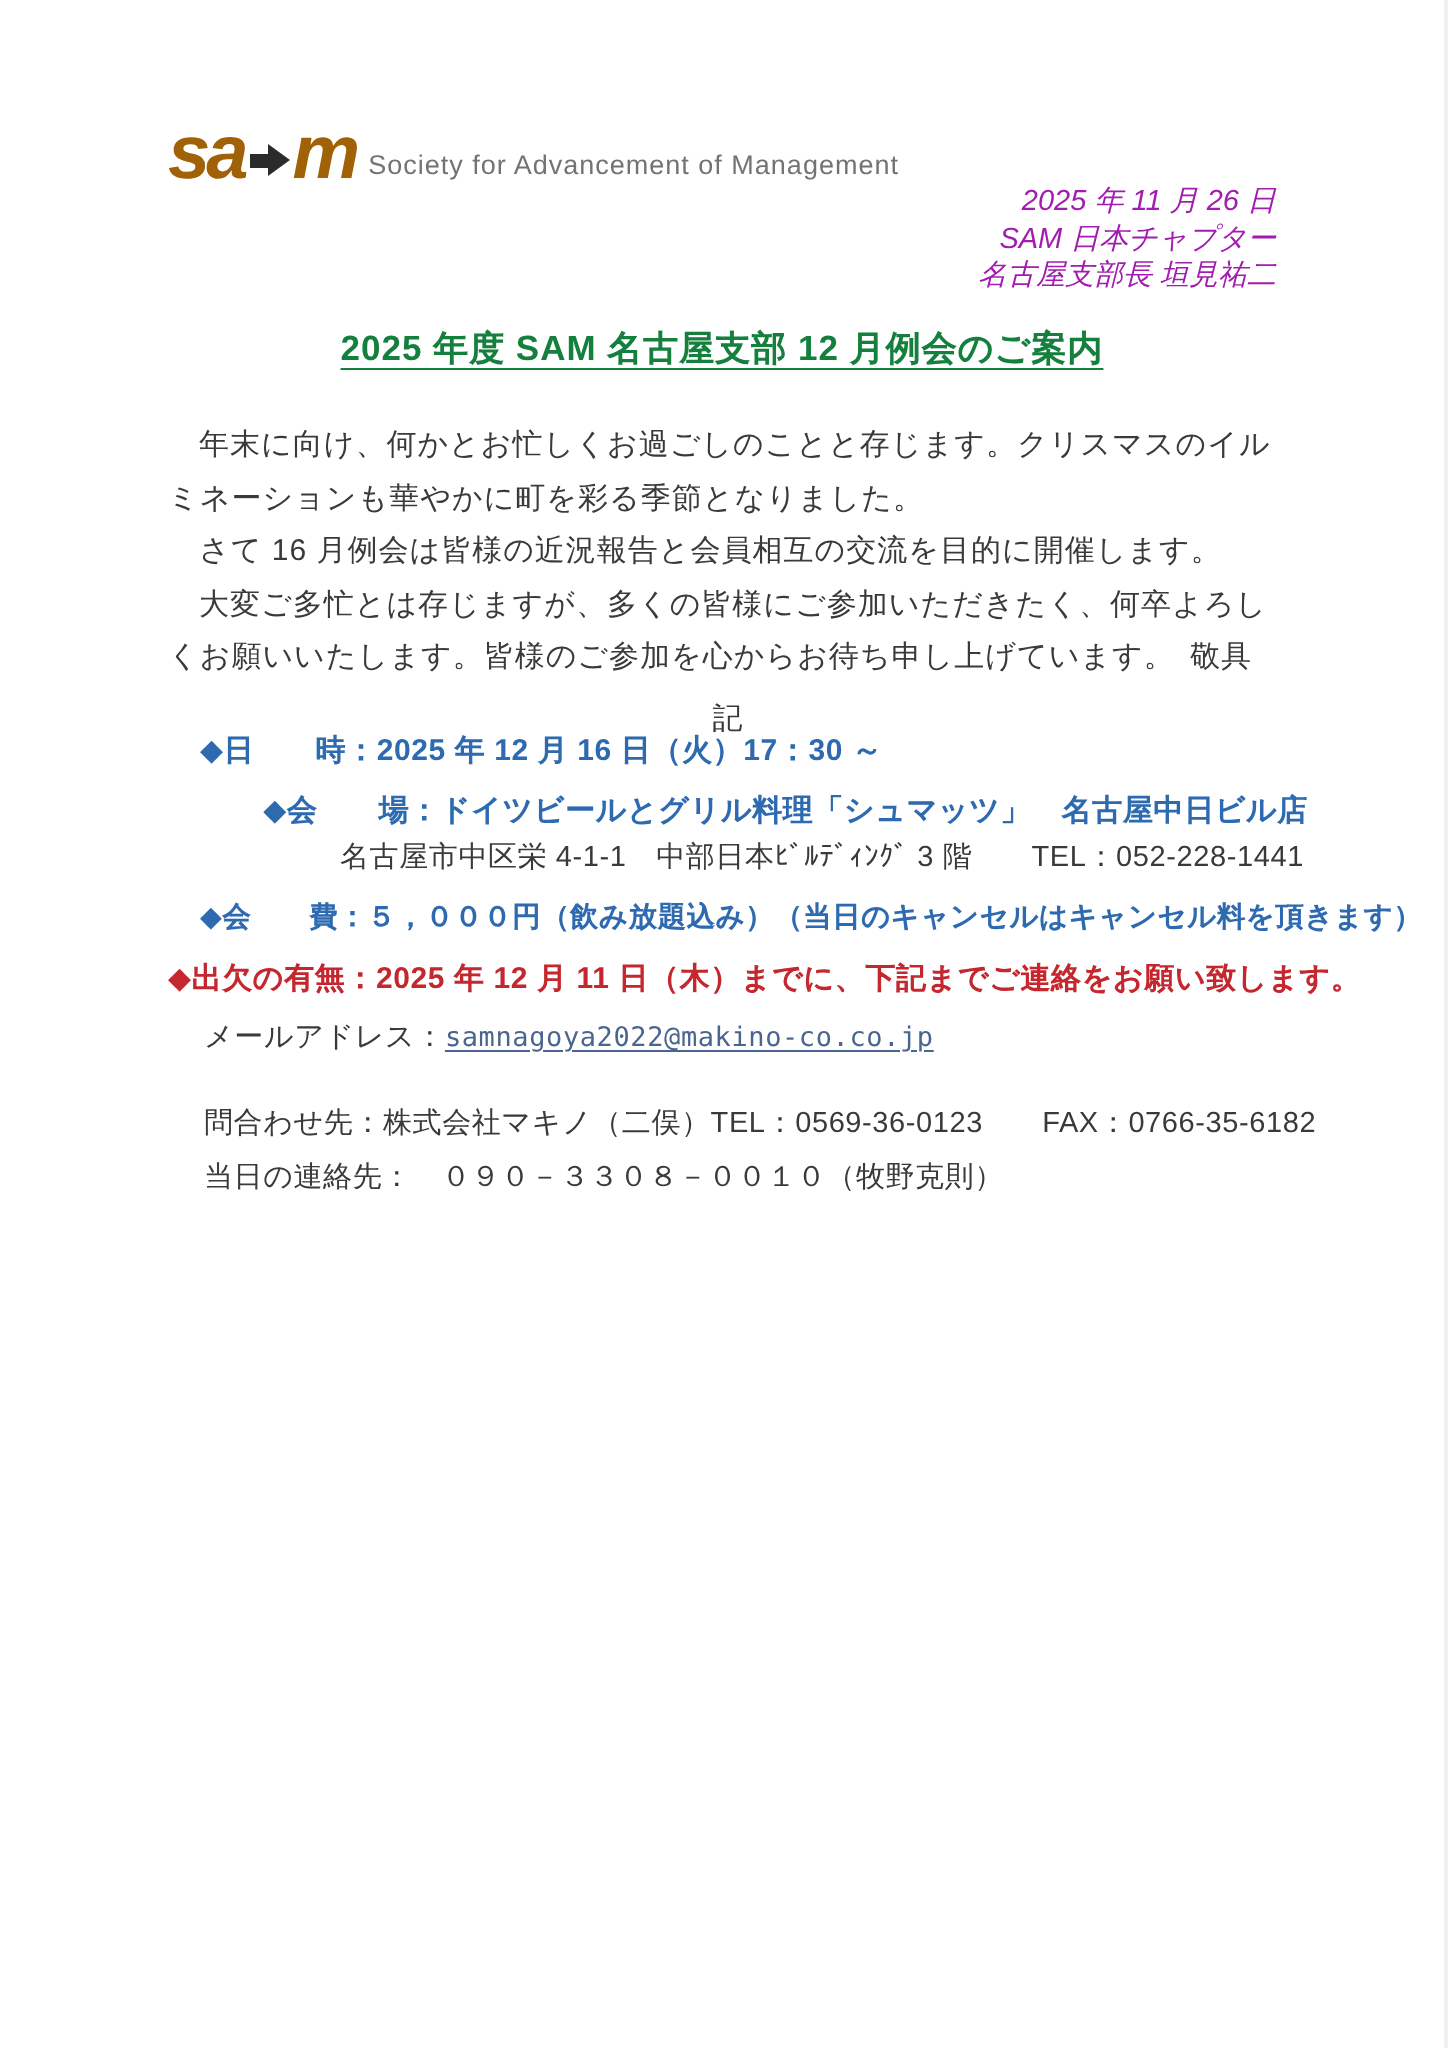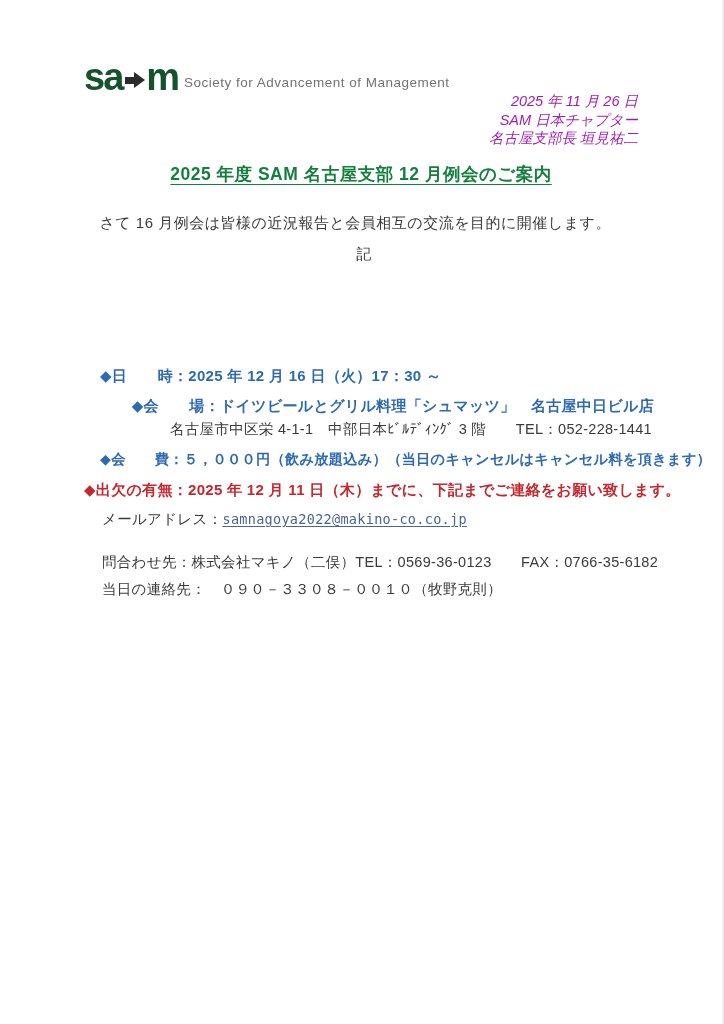--- a/index.html
+++ b/index.html
@@ -22,23 +22,24 @@
     position: absolute;
     top: 58px;
     left: 84px;
     display: flex;
     align-items: center;
   }
   .logo-word {
     font-size: 38px;
     font-weight: 800;
     letter-spacing: -2px;
-    color: #14532d;
+    color: #a16207;
     line-height: 1;
     display: flex;
+    font-style: italic;
   }
   .logo-arrow {
     display: inline-flex;
     align-items: center;
     margin: 6px 1px 0 3px;
   }
   .logo-arrow .tail {
     width: 9px; height: 7px;
     background: #2b2b2b;
   }
@@ -151,21 +152,26 @@
 
   <div class="header-right">
     <div>2025 年 11 月 26 日</div>
     <div>SAM 日本チャプター</div>
     <div>名古屋支部長 垣見祐二</div>
   </div>
 
   <div class="doc-title">2025 年度 SAM 名古屋支部 12 月例会のご案内</div>
 
   <div class="body-block">
+    <div class="para">　年末に向け、何かとお忙しくお過ごしのことと存じます。クリスマスのイルミネーションも華やかに町を彩る季節となりました。</div>
     <div class="para">　さて 16 月例会は皆様の近況報告と会員相互の交流を目的に開催します。</div>
+    <div class="para">
+      <span>　大変ご多忙とは存じますが、多くの皆様にご参加いただきたく、何卒よろしくお願いいたします。皆様のご参加を心からお待ち申し上げています。</span>
+      <span class="closing">敬具</span>
+    </div>
     <div class="record-mark">記</div>
   </div>
 
   <div class="details">
     <div class="detail-line blue">◆日　　時：2025 年 12 月 16 日（火）17：30 ～</div>
     <div class="detail-line blue" style="margin-bottom:3px;text-align:right;">◆会　　場：ドイツビールとグリル料理「シュマッツ」　名古屋中日ビル店</div>
     <div class="detail-line black indent-under-value">名古屋市中区栄 4-1-1　中部日本ﾋﾞﾙﾃﾞｨﾝｸﾞ 3 階　　TEL：052-228-1441</div>
     <div class="detail-line blue fee-line">◆会　　費：５，０００円（飲み放題込み）（当日のキャンセルはキャンセル料を頂きます）</div>
     <div class="detail-line red">◆出欠の有無：2025 年 12 月 11 日（木）までに、下記までご連絡をお願い致します。</div>
     <div class="detail-line black indent-small" style="margin-bottom:22px;">

